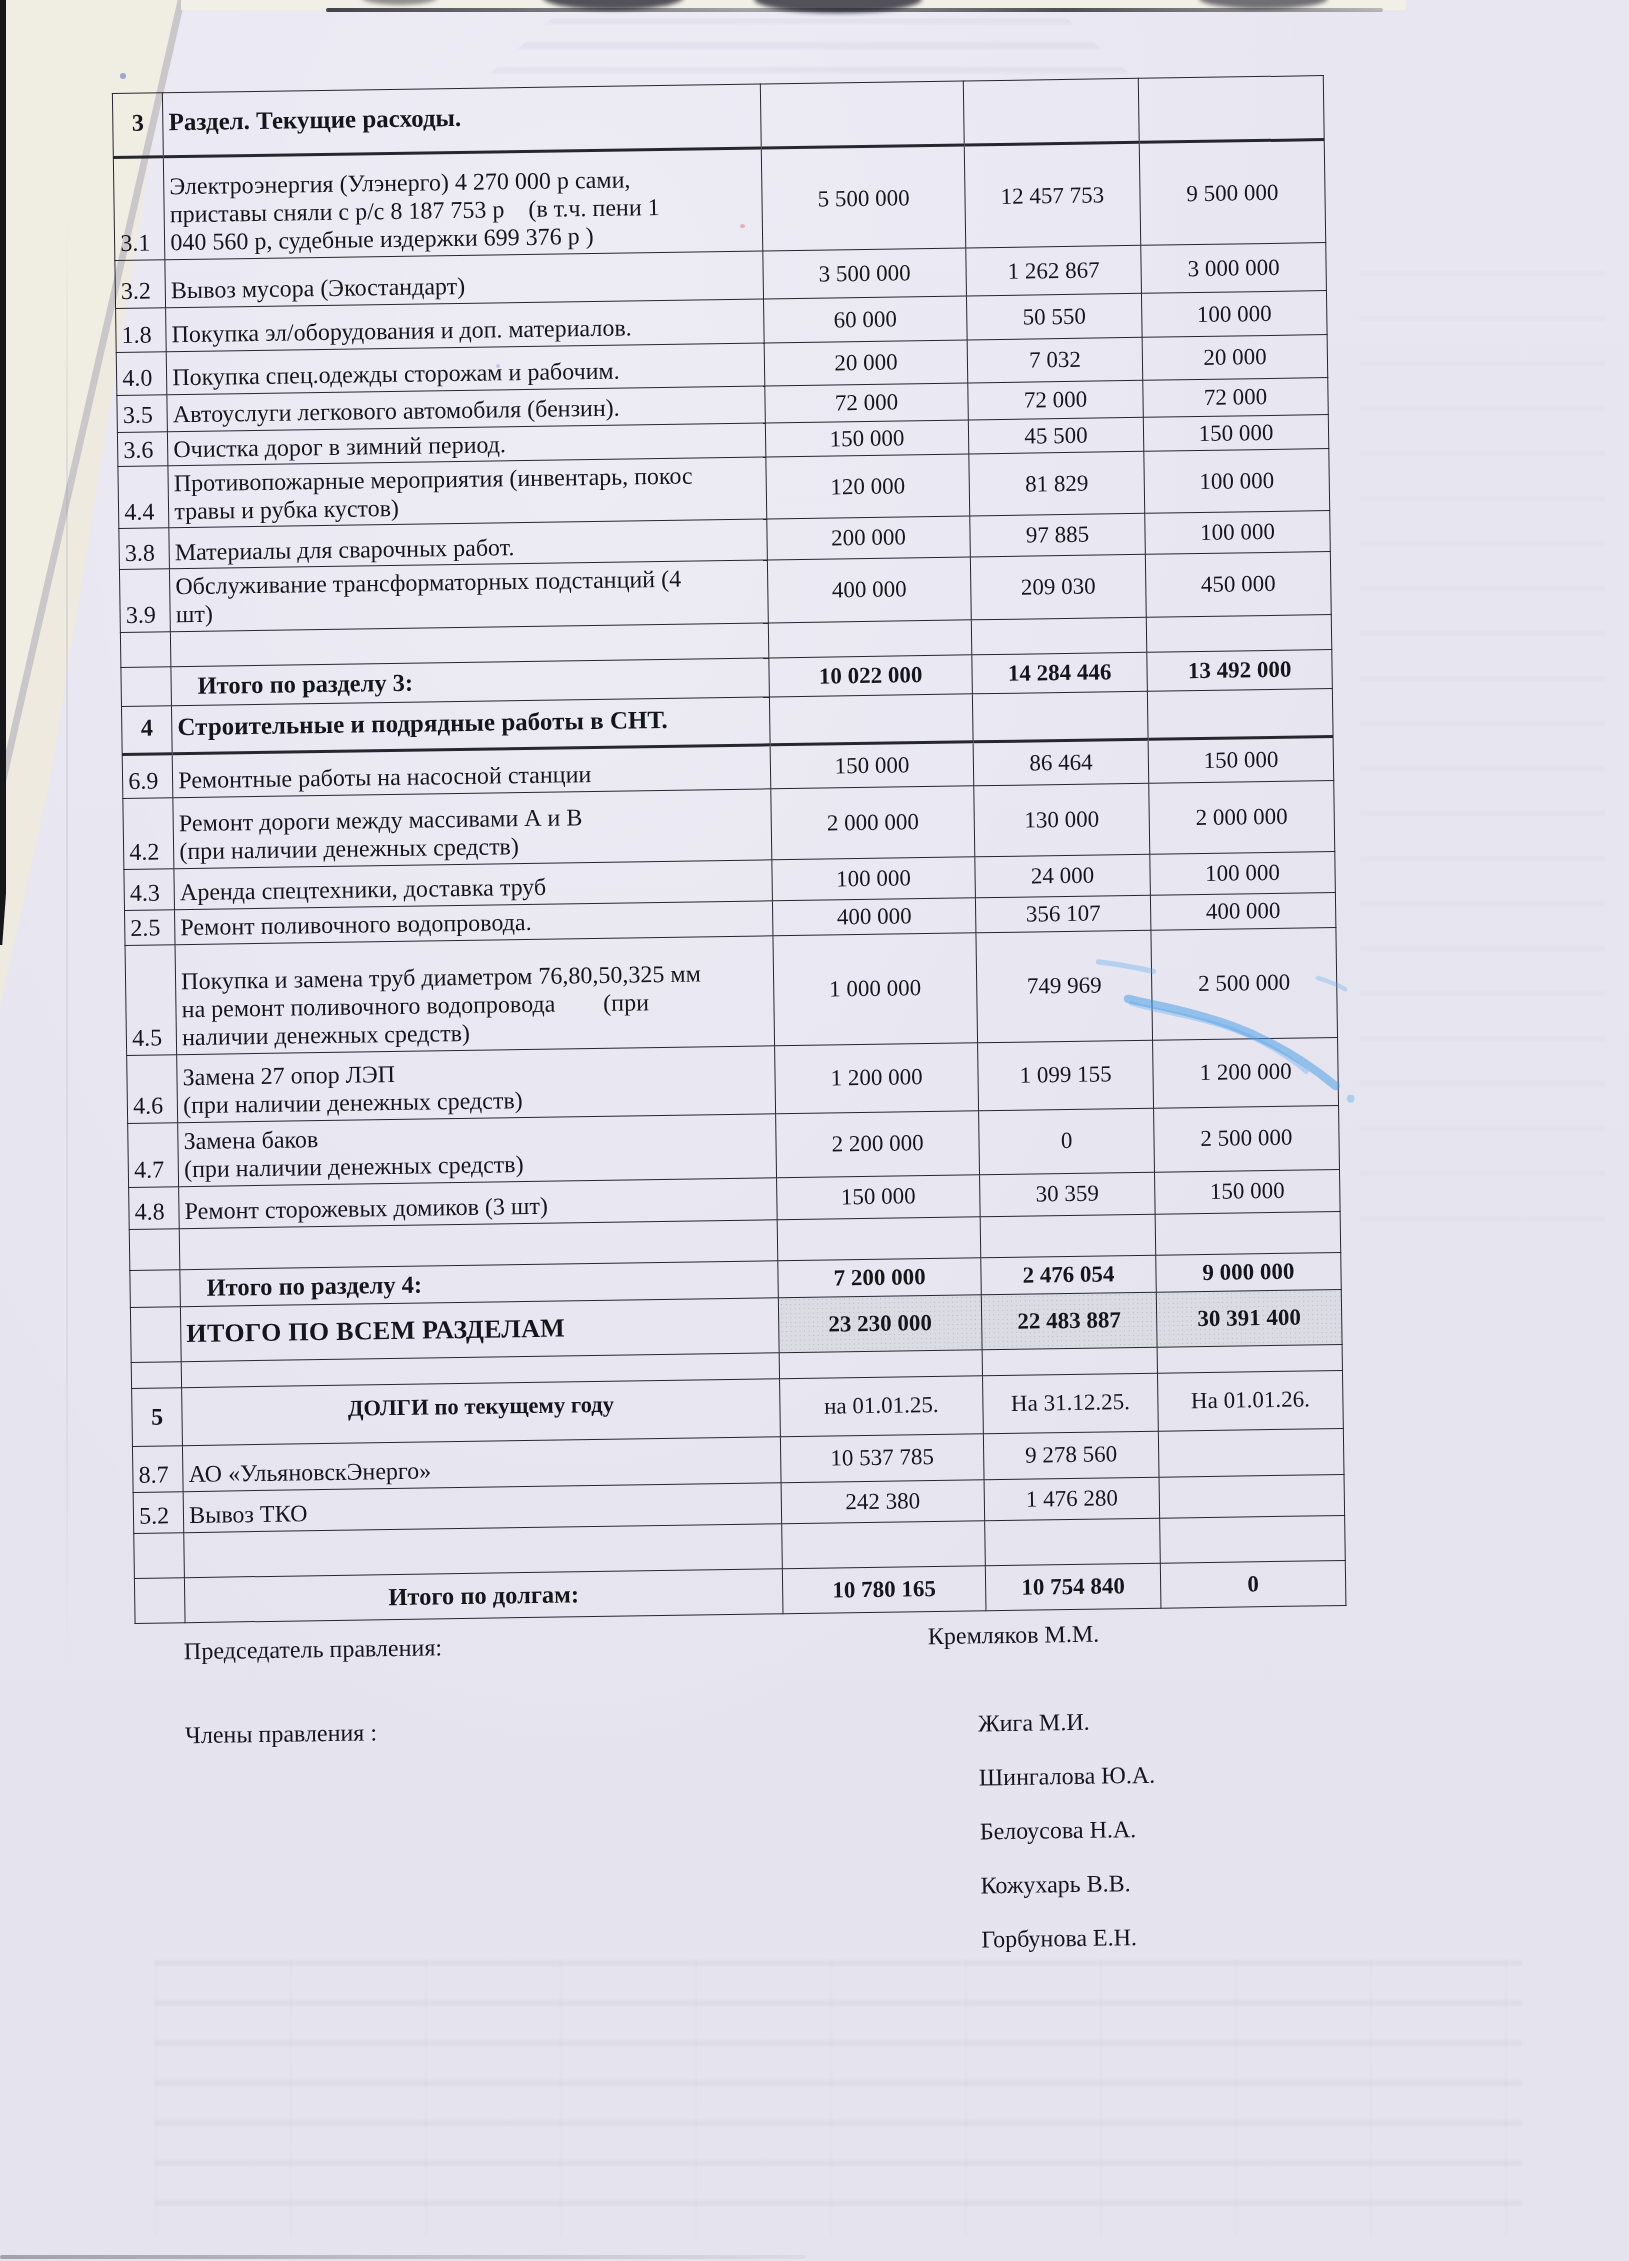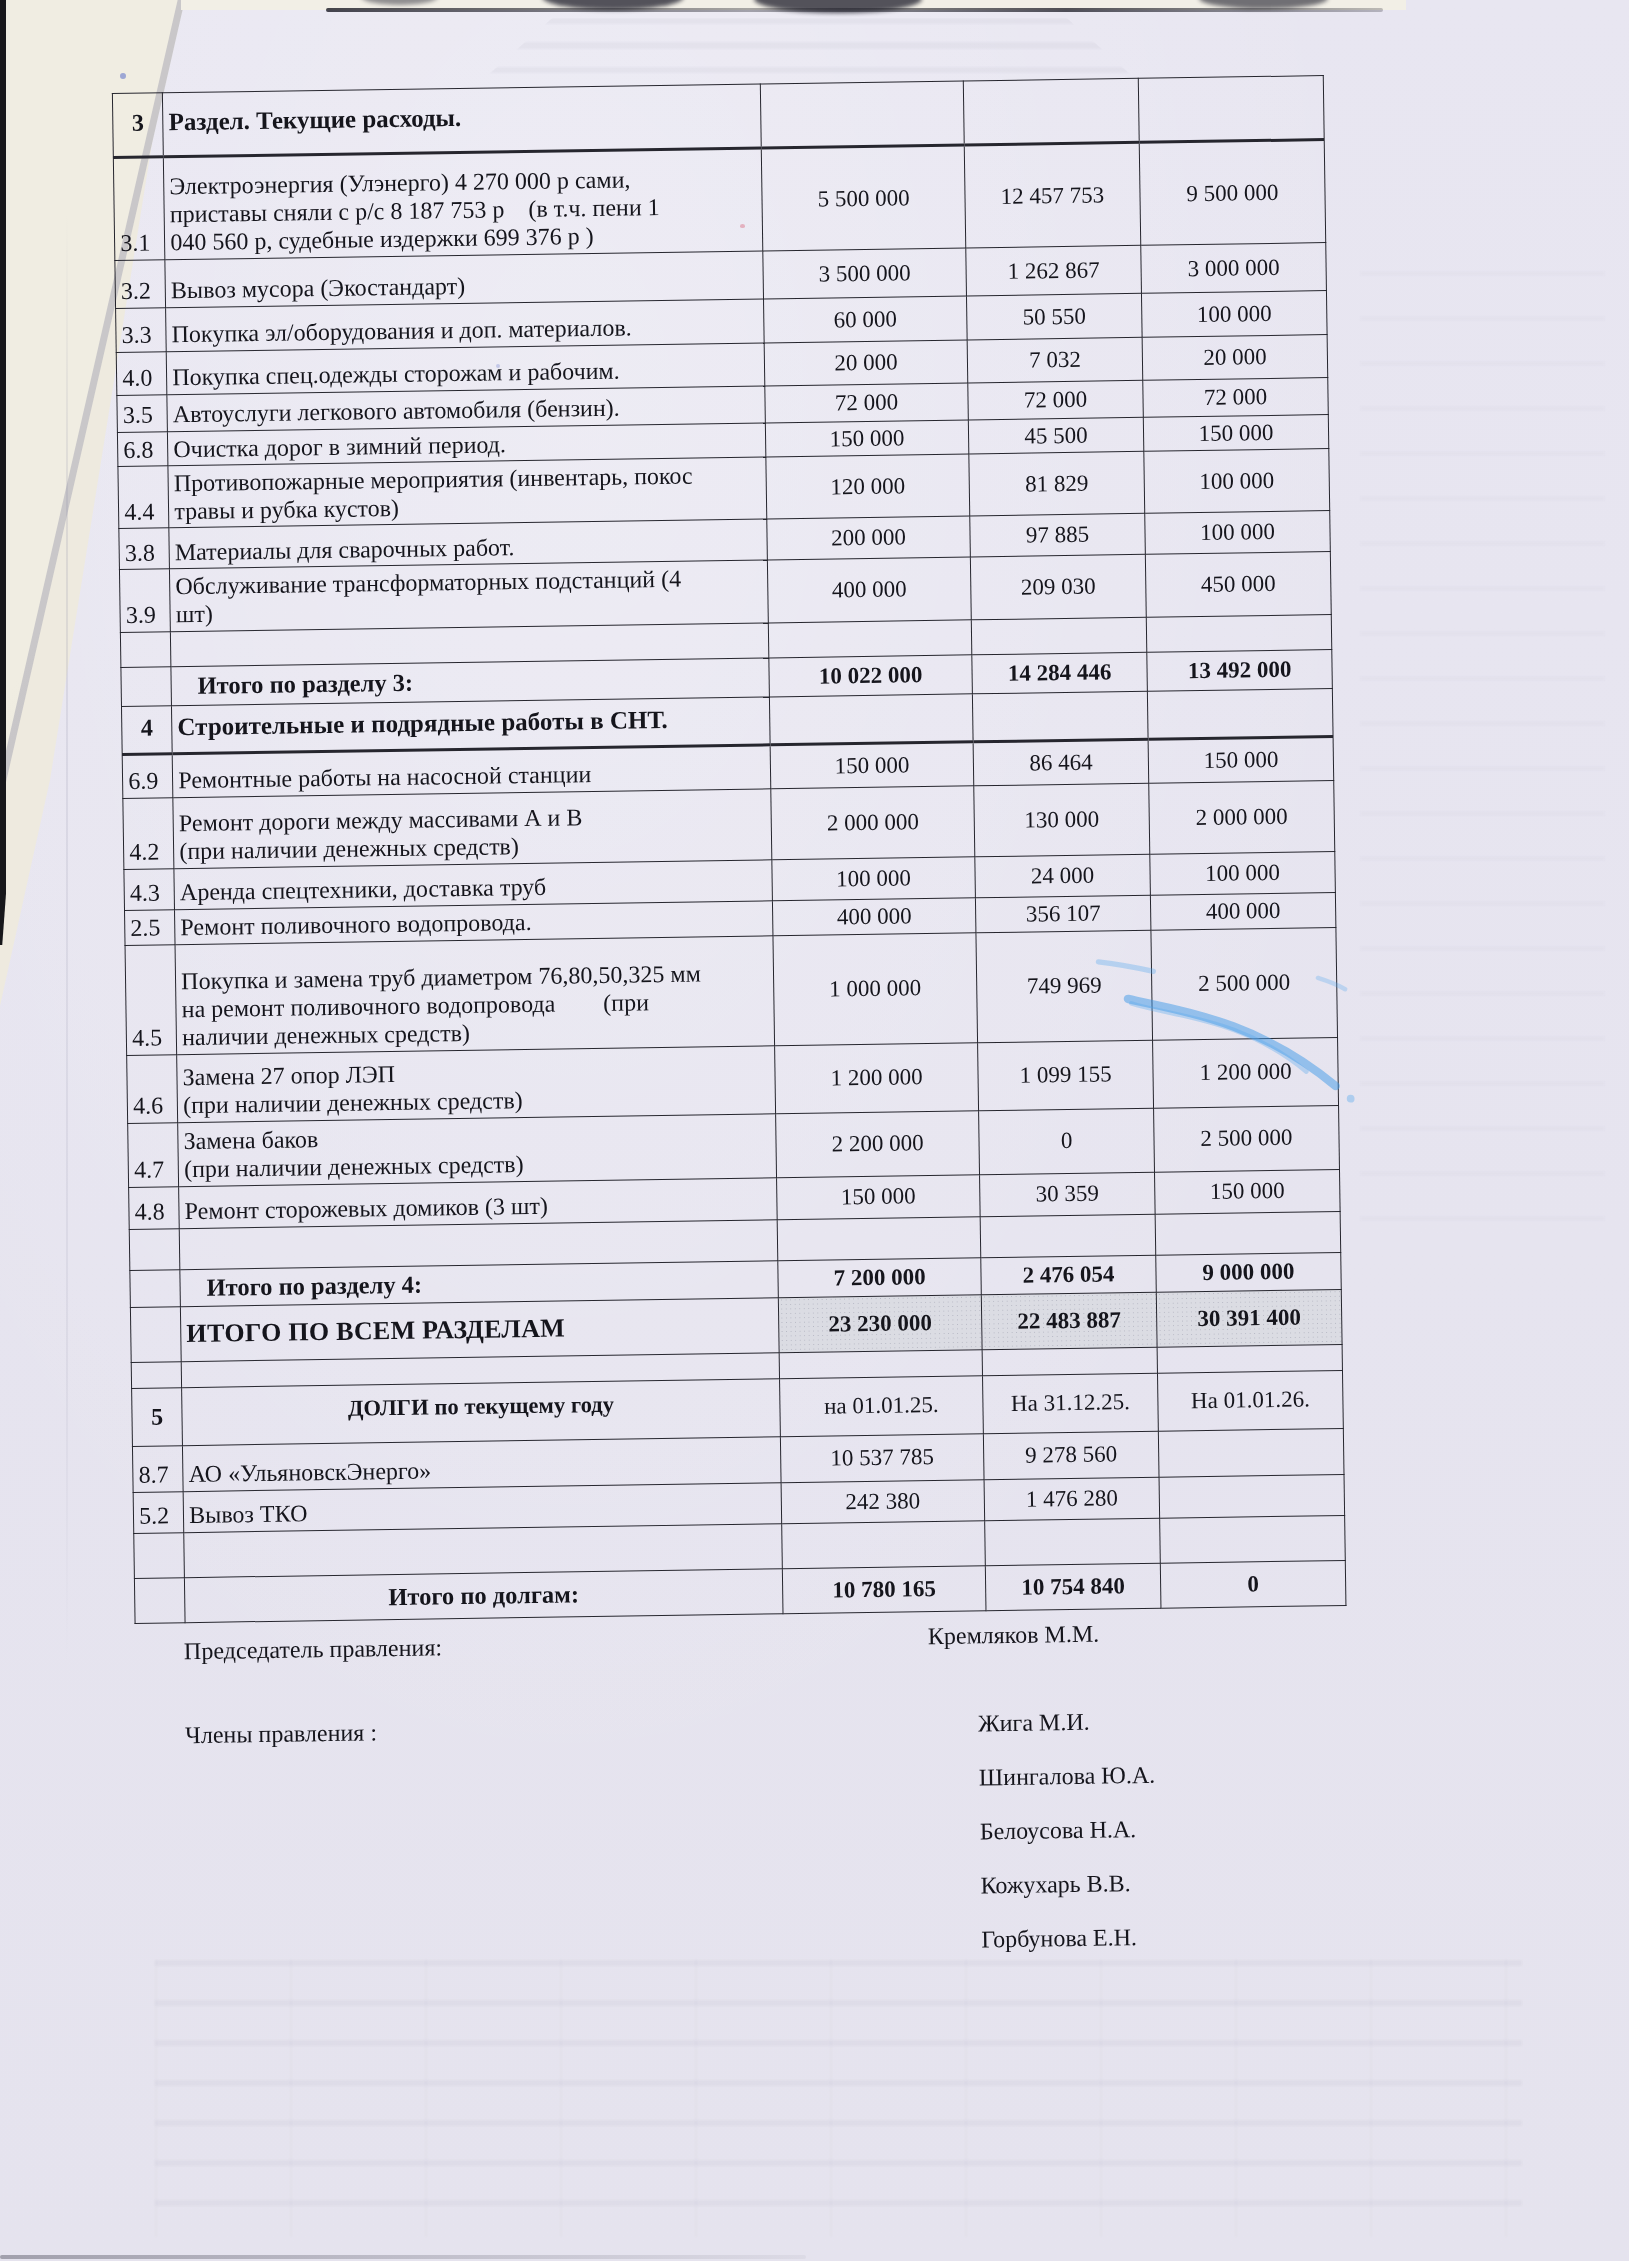--- a/index.html
+++ b/index.html
@@ -204,42 +204,42 @@
             <td class="c-val">9 500 000</td>
           </tr>
           <tr class="row-item" style="height: 48px;">
             <td class="c-num">3.2</td>
             <td class="c-label">Вывоз мусора (Экостандарт)</td>
             <td class="c-val">3 500 000</td>
             <td class="c-val">1 262 867</td>
             <td class="c-val">3 000 000</td>
           </tr>
           <tr class="row-item" style="height: 44px;">
-            <td class="c-num">3.3</td>
+            <td class="c-num">1.8</td>
             <td class="c-label">Покупка эл/оборудования и доп. материалов.</td>
             <td class="c-val">60 000</td>
             <td class="c-val">50 550</td>
             <td class="c-val">100 000</td>
           </tr>
           <tr class="row-item" style="height: 43px;">
             <td class="c-num">4.0</td>
             <td class="c-label">Покупка спец.одежды сторожам и рабочим.</td>
             <td class="c-val">20 000</td>
             <td class="c-val">7 032</td>
             <td class="c-val">20 000</td>
           </tr>
           <tr class="row-item" style="height: 37px;">
             <td class="c-num">3.5</td>
             <td class="c-label">Автоуслуги  легкового автомобиля (бензин).</td>
             <td class="c-val">72 000</td>
             <td class="c-val">72 000</td>
             <td class="c-val">72 000</td>
           </tr>
           <tr class="row-item" style="height: 31px;">
-            <td class="c-num">6.8</td>
+            <td class="c-num">3.6</td>
             <td class="c-label">Очистка дорог в зимний период.</td>
             <td class="c-val">150 000</td>
             <td class="c-val">45 500</td>
             <td class="c-val">150 000</td>
           </tr>
           <tr class="row-item" style="height: 52px;">
             <td class="c-num">4.4</td>
             <td class="c-label">Противопожарные мероприятия (инвентарь, покос
 травы и рубка кустов)</td>
             <td class="c-val">120 000</td>

